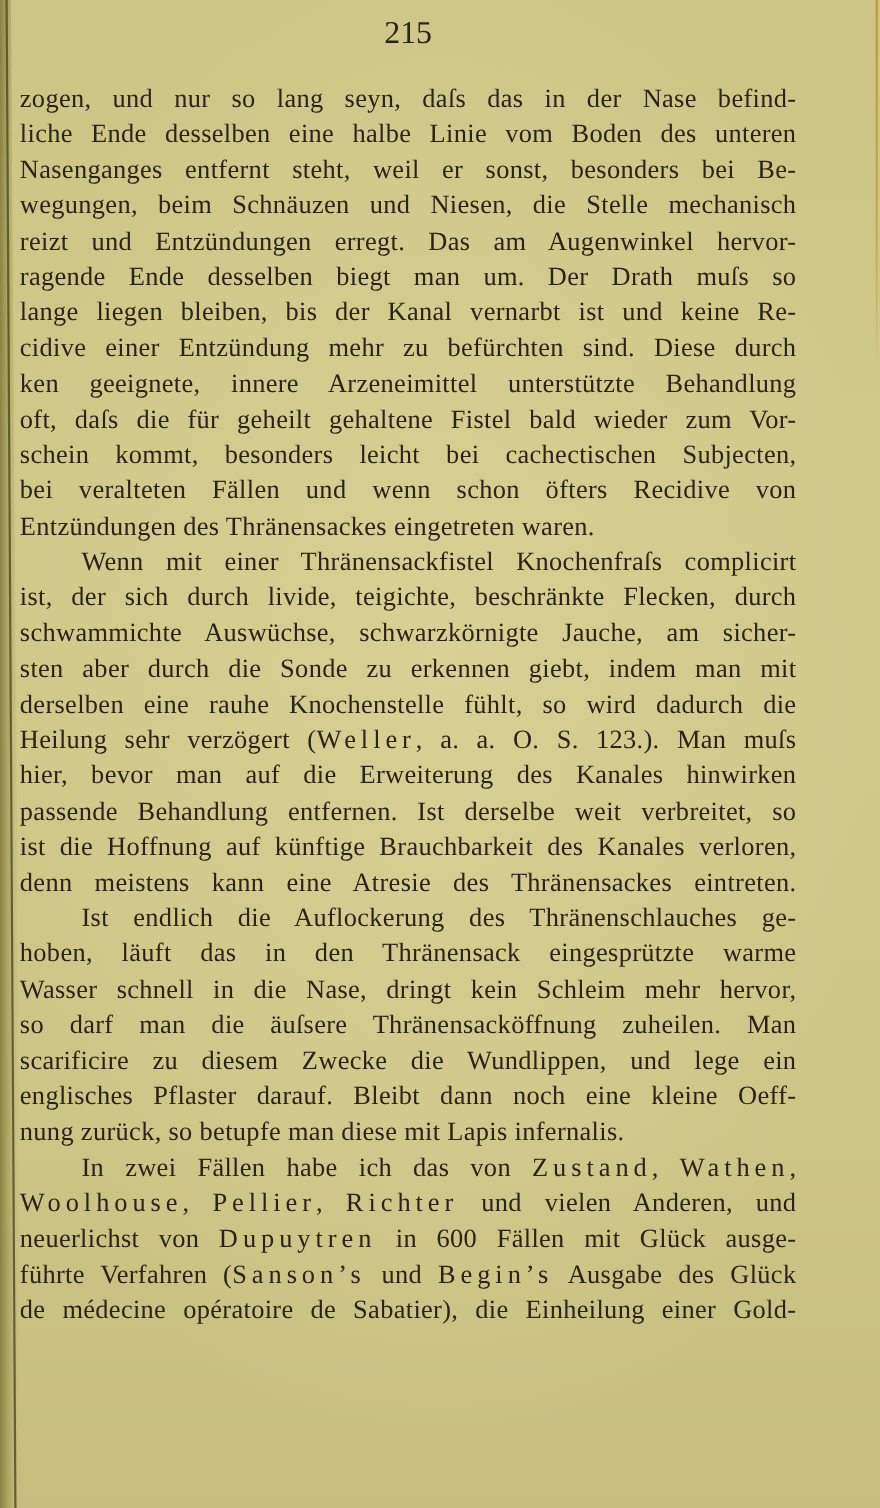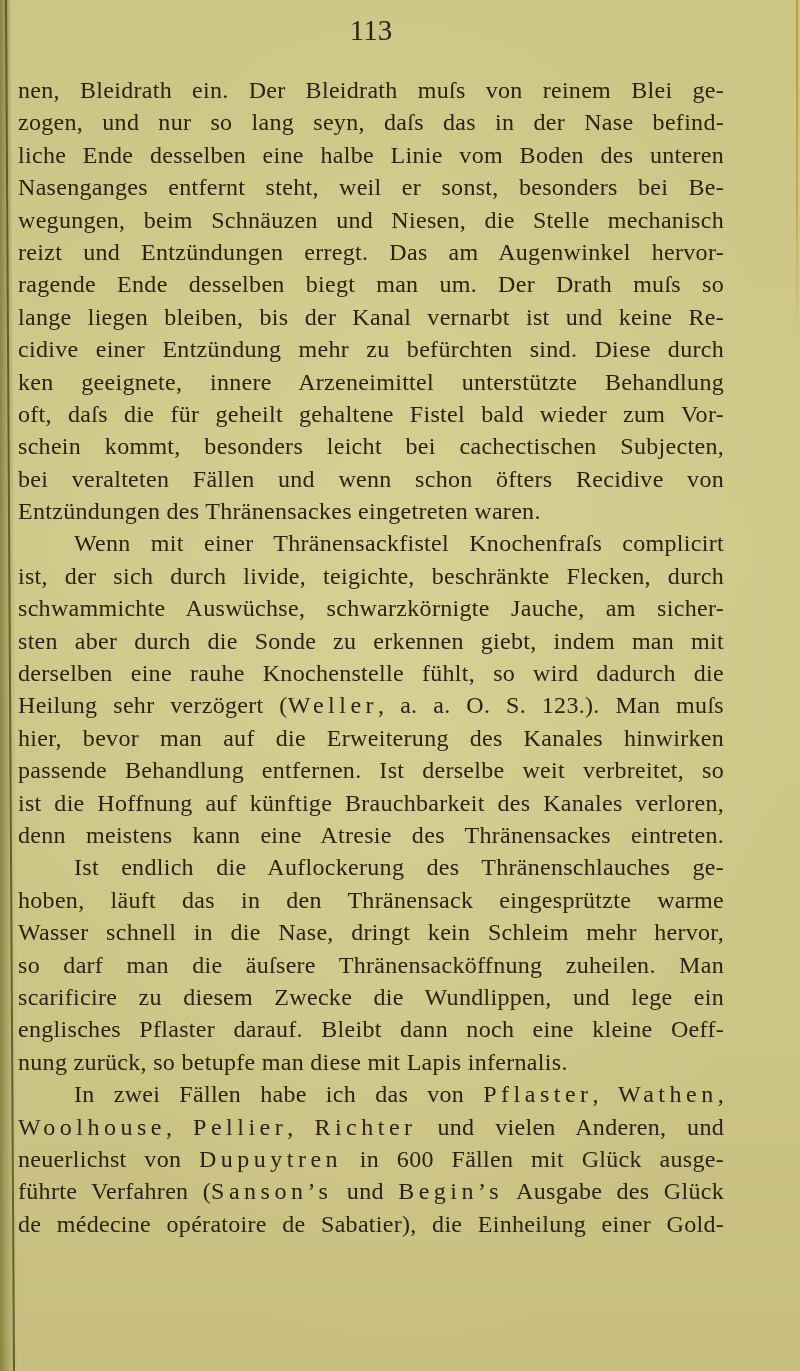--- a/index.html
+++ b/index.html
@@ -59,24 +59,23 @@
         <stop offset="0.45" stop-color="#a59d58" stop-opacity="0.6"></stop>
         <stop offset="1" stop-color="#cdc585" stop-opacity="0"></stop>
       </linearGradient>
     </defs>
     <polygon points="0,0 10,0 20,1371 0,1371" fill="url(#sg)"></polygon>
     <line x1="6" y1="0" x2="14" y2="1371" stroke="#4e4a22" stroke-width="2" stroke-opacity="0.8"></line>
   </svg>
 
   <div class="right-edge"></div>
 
-  <div class="page-number">113</div>
+  <div class="page-number">215</div>
 
   <div class="text-block" id="text-block">
-      <div class="line"><span class="seg">nen, Bleidrath ein. Der Bleidrath muſs von reinem Blei ge-</span></div>
       <div class="line"><span class="seg">zogen, und nur so lang seyn, daſs das in der Nase befind-</span></div>
       <div class="line"><span class="seg">liche Ende desselben eine halbe Linie vom Boden des unteren</span></div>
       <div class="line"><span class="seg">Nasenganges entfernt steht, weil er sonst, besonders bei Be-</span></div>
       <div class="line"><span class="seg">wegungen, beim Schnäuzen und Niesen, die Stelle mechanisch</span></div>
       <div class="line"><span class="seg">reizt und Entzündungen erregt. Das am Augenwinkel hervor-</span></div>
       <div class="line"><span class="seg">ragende Ende desselben biegt man um. Der Drath muſs so</span></div>
       <div class="line"><span class="seg">lange liegen bleiben, bis der Kanal vernarbt ist und keine Re-</span></div>
       <div class="line"><span class="seg">cidive einer Entzündung mehr zu befürchten sind. Diese durch</span></div>
       <div class="line"><span class="seg">ken geeignete, innere Arzeneimittel unterstützte Behandlung</span></div>
       <div class="line"><span class="seg">oft, daſs die für geheilt gehaltene Fistel bald wieder zum Vor-</span></div>
@@ -93,20 +92,20 @@
       <div class="line"><span class="seg">passende Behandlung entfernen. Ist derselbe weit verbreitet, so</span></div>
       <div class="line"><span class="seg">ist die Hoffnung auf künftige Brauchbarkeit des Kanales verloren,</span></div>
       <div class="line"><span class="seg">denn meistens kann eine Atresie des Thränensackes eintreten.</span></div>
       <div class="line indent"><span class="seg">Ist endlich die Auflockerung des Thränenschlauches ge-</span></div>
       <div class="line"><span class="seg">hoben, läuft das in den Thränensack eingesprützte warme</span></div>
       <div class="line"><span class="seg">Wasser schnell in die Nase, dringt kein Schleim mehr hervor,</span></div>
       <div class="line"><span class="seg">so darf man die äuſsere Thränensacköffnung zuheilen. Man</span></div>
       <div class="line"><span class="seg">scarificire zu diesem Zwecke die Wundlippen, und lege ein</span></div>
       <div class="line"><span class="seg">englisches Pflaster darauf. Bleibt dann noch eine kleine Oeff-</span></div>
       <div class="line last"><span class="seg">nung zurück, so betupfe man diese mit Lapis infernalis.</span></div>
-      <div class="line indent"><span class="seg">In zwei Fällen habe ich das von </span><span class="seg spaced">Pflaster</span><span class="seg">, </span><span class="seg spaced">Wathen</span><span class="seg">,</span></div>
+      <div class="line indent"><span class="seg">In zwei Fällen habe ich das von </span><span class="seg spaced">Zustand</span><span class="seg">, </span><span class="seg spaced">Wathen</span><span class="seg">,</span></div>
       <div class="line"><span class="seg spaced">Woolhouse</span><span class="seg">, </span><span class="seg spaced">Pellier</span><span class="seg">, </span><span class="seg spaced">Richter</span><span class="seg"> und vielen Anderen, und</span></div>
       <div class="line"><span class="seg">neuerlichst von </span><span class="seg spaced">Dupuytren</span><span class="seg"> in 600 Fällen mit Glück ausge-</span></div>
       <div class="line"><span class="seg">führte Verfahren (</span><span class="seg spaced">Sanson’s</span><span class="seg"> und </span><span class="seg spaced">Begin’s</span><span class="seg"> Ausgabe des Glück</span></div>
       <div class="line"><span class="seg">de médecine opératoire de Sabatier), die Einheilung einer Gold-</span></div>
     </div>
 
 </div>
 
 </body></html>

